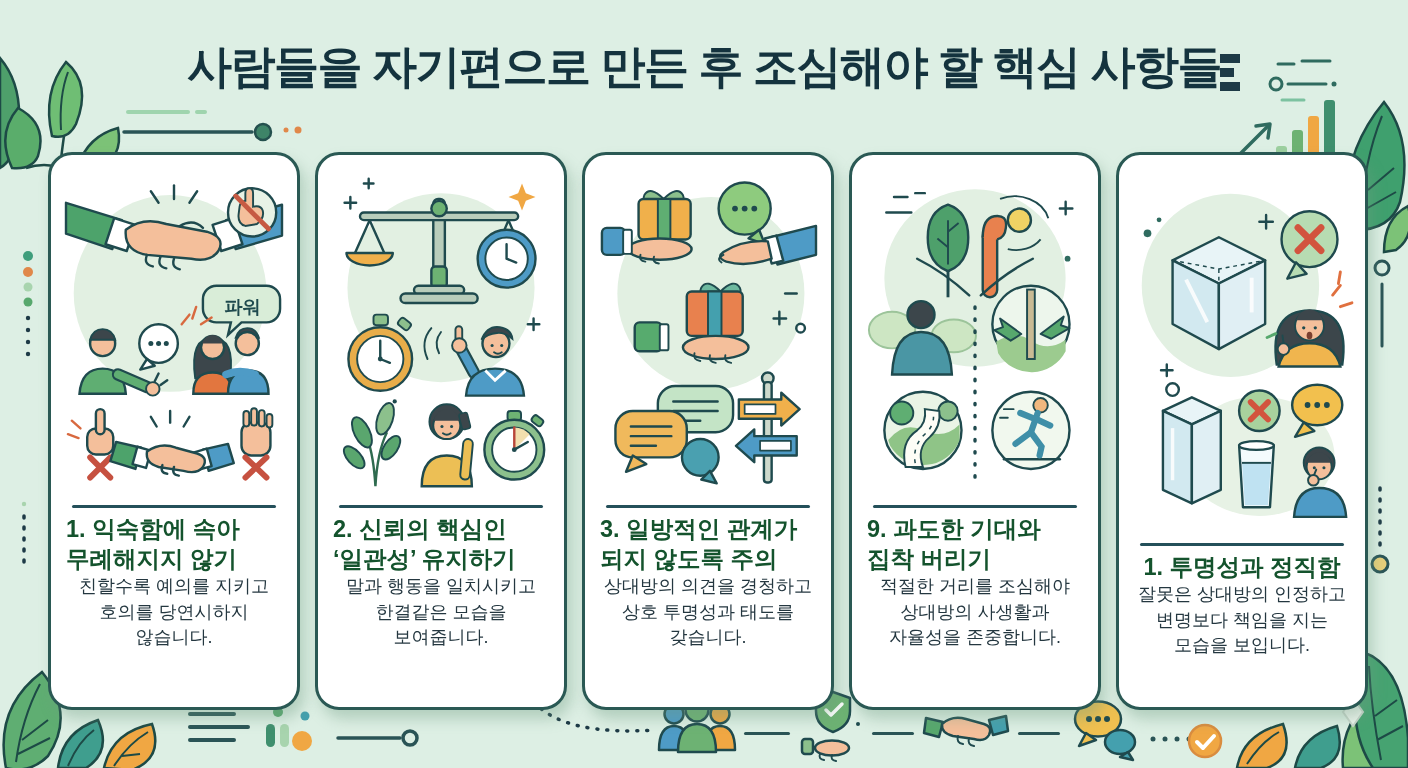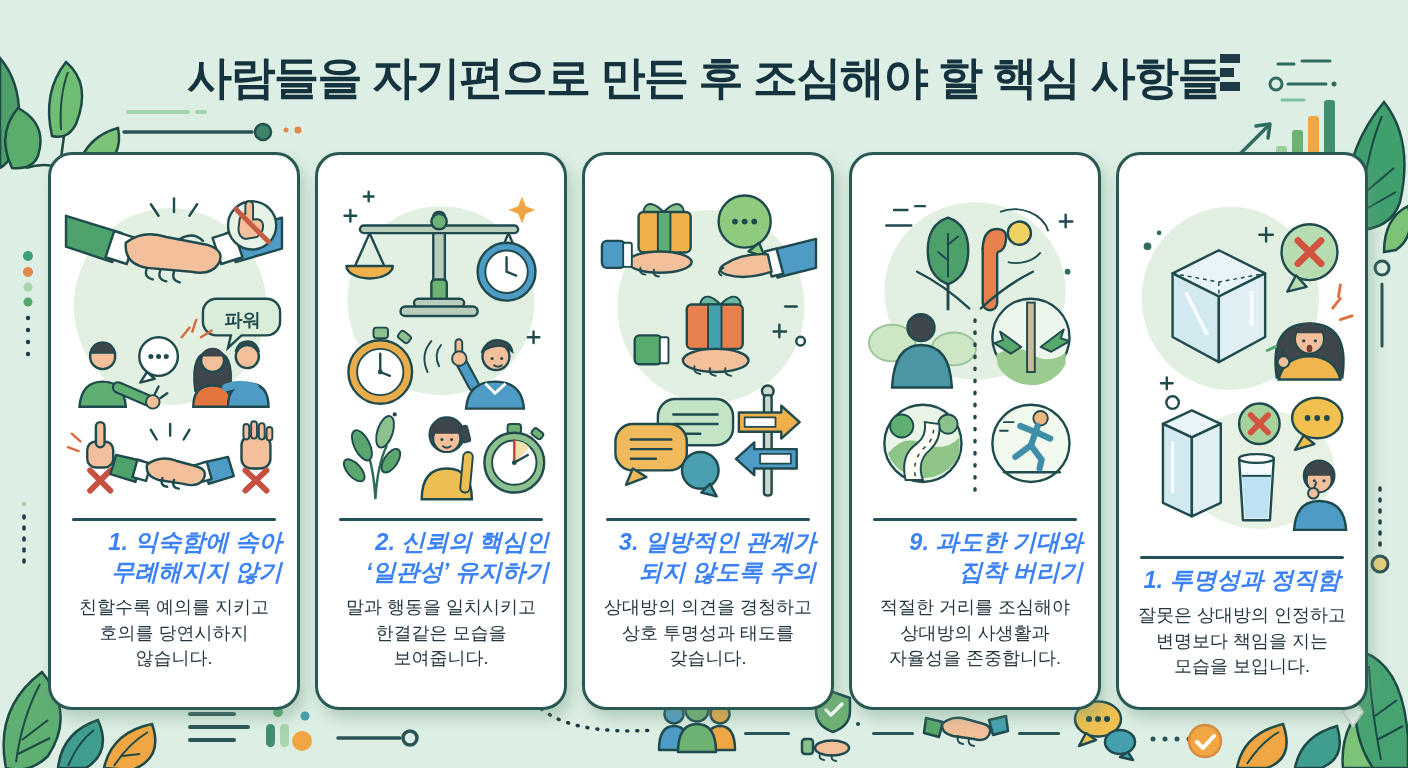--- a/index.html
+++ b/index.html
@@ -1,29 +1,29 @@
 <!DOCTYPE html>
 <html><head>
 <meta charset="utf-8">
 <style>
   html,body{margin:0;padding:0;}
   .canvas{position:relative;width:1408px;height:768px;background:#ddefe4;overflow:hidden;
           font-family:"Liberation Sans",sans-serif;color:#17272e;}
   .decor{position:absolute;z-index:1;}
-  .heading{position:absolute;top:48px;left:0;width:100%;text-align:center;z-index:2;
+  .heading{position:absolute;top:37px;left:0;width:100%;text-align:center;z-index:2;
            font-size:45px;font-weight:800;letter-spacing:-1.5px;color:#14333e;}
   .cards{position:absolute;left:48px;top:152px;display:flex;gap:15px;z-index:2;}
   .card{width:252px;height:558px;background:#fff;border:3px solid #2a5954;border-radius:24px;
-        box-sizing:border-box;padding:21px 15px 12px;display:flex;flex-direction:column;align-items:center;
+        box-sizing:border-box;padding:8px 15px 12px;display:flex;flex-direction:column;align-items:center;
         box-shadow:5px 9px 14px rgba(110,155,130,.38);}
   .illus{width:100%;height:338px;display:block;}
   .card--tall .illus{height:376px;}
   .divider{width:94%;height:3px;background:#24505a;border-radius:2px;margin:4px auto 6px;}
-  .card-title{font-size:23.5px;font-weight:800;line-height:1.28;text-align:right;word-break:keep-all;color:#3b82f6;font-style:italic;}
-  .card-body{font-size:18px;font-weight:500;line-height:1.42;text-align:center;word-break:keep-all;color:#243740;margin-top:8px;}
+  .card-title{font-size:23.5px;font-weight:800;line-height:1.28;text-align:left;word-break:keep-all;color:#14532d;}
+  .card-body{font-size:18px;font-weight:500;line-height:1.42;text-align:center;word-break:keep-all;color:#243740;}
   .footer-line{position:absolute;height:3px;background:#2a5456;border-radius:2px;z-index:1;}
   svg{overflow:visible;}
   svg text{font-family:"Liberation Sans",sans-serif;}
 </style>
 </head>
 <body>
 
 <div class="canvas">
 
   

